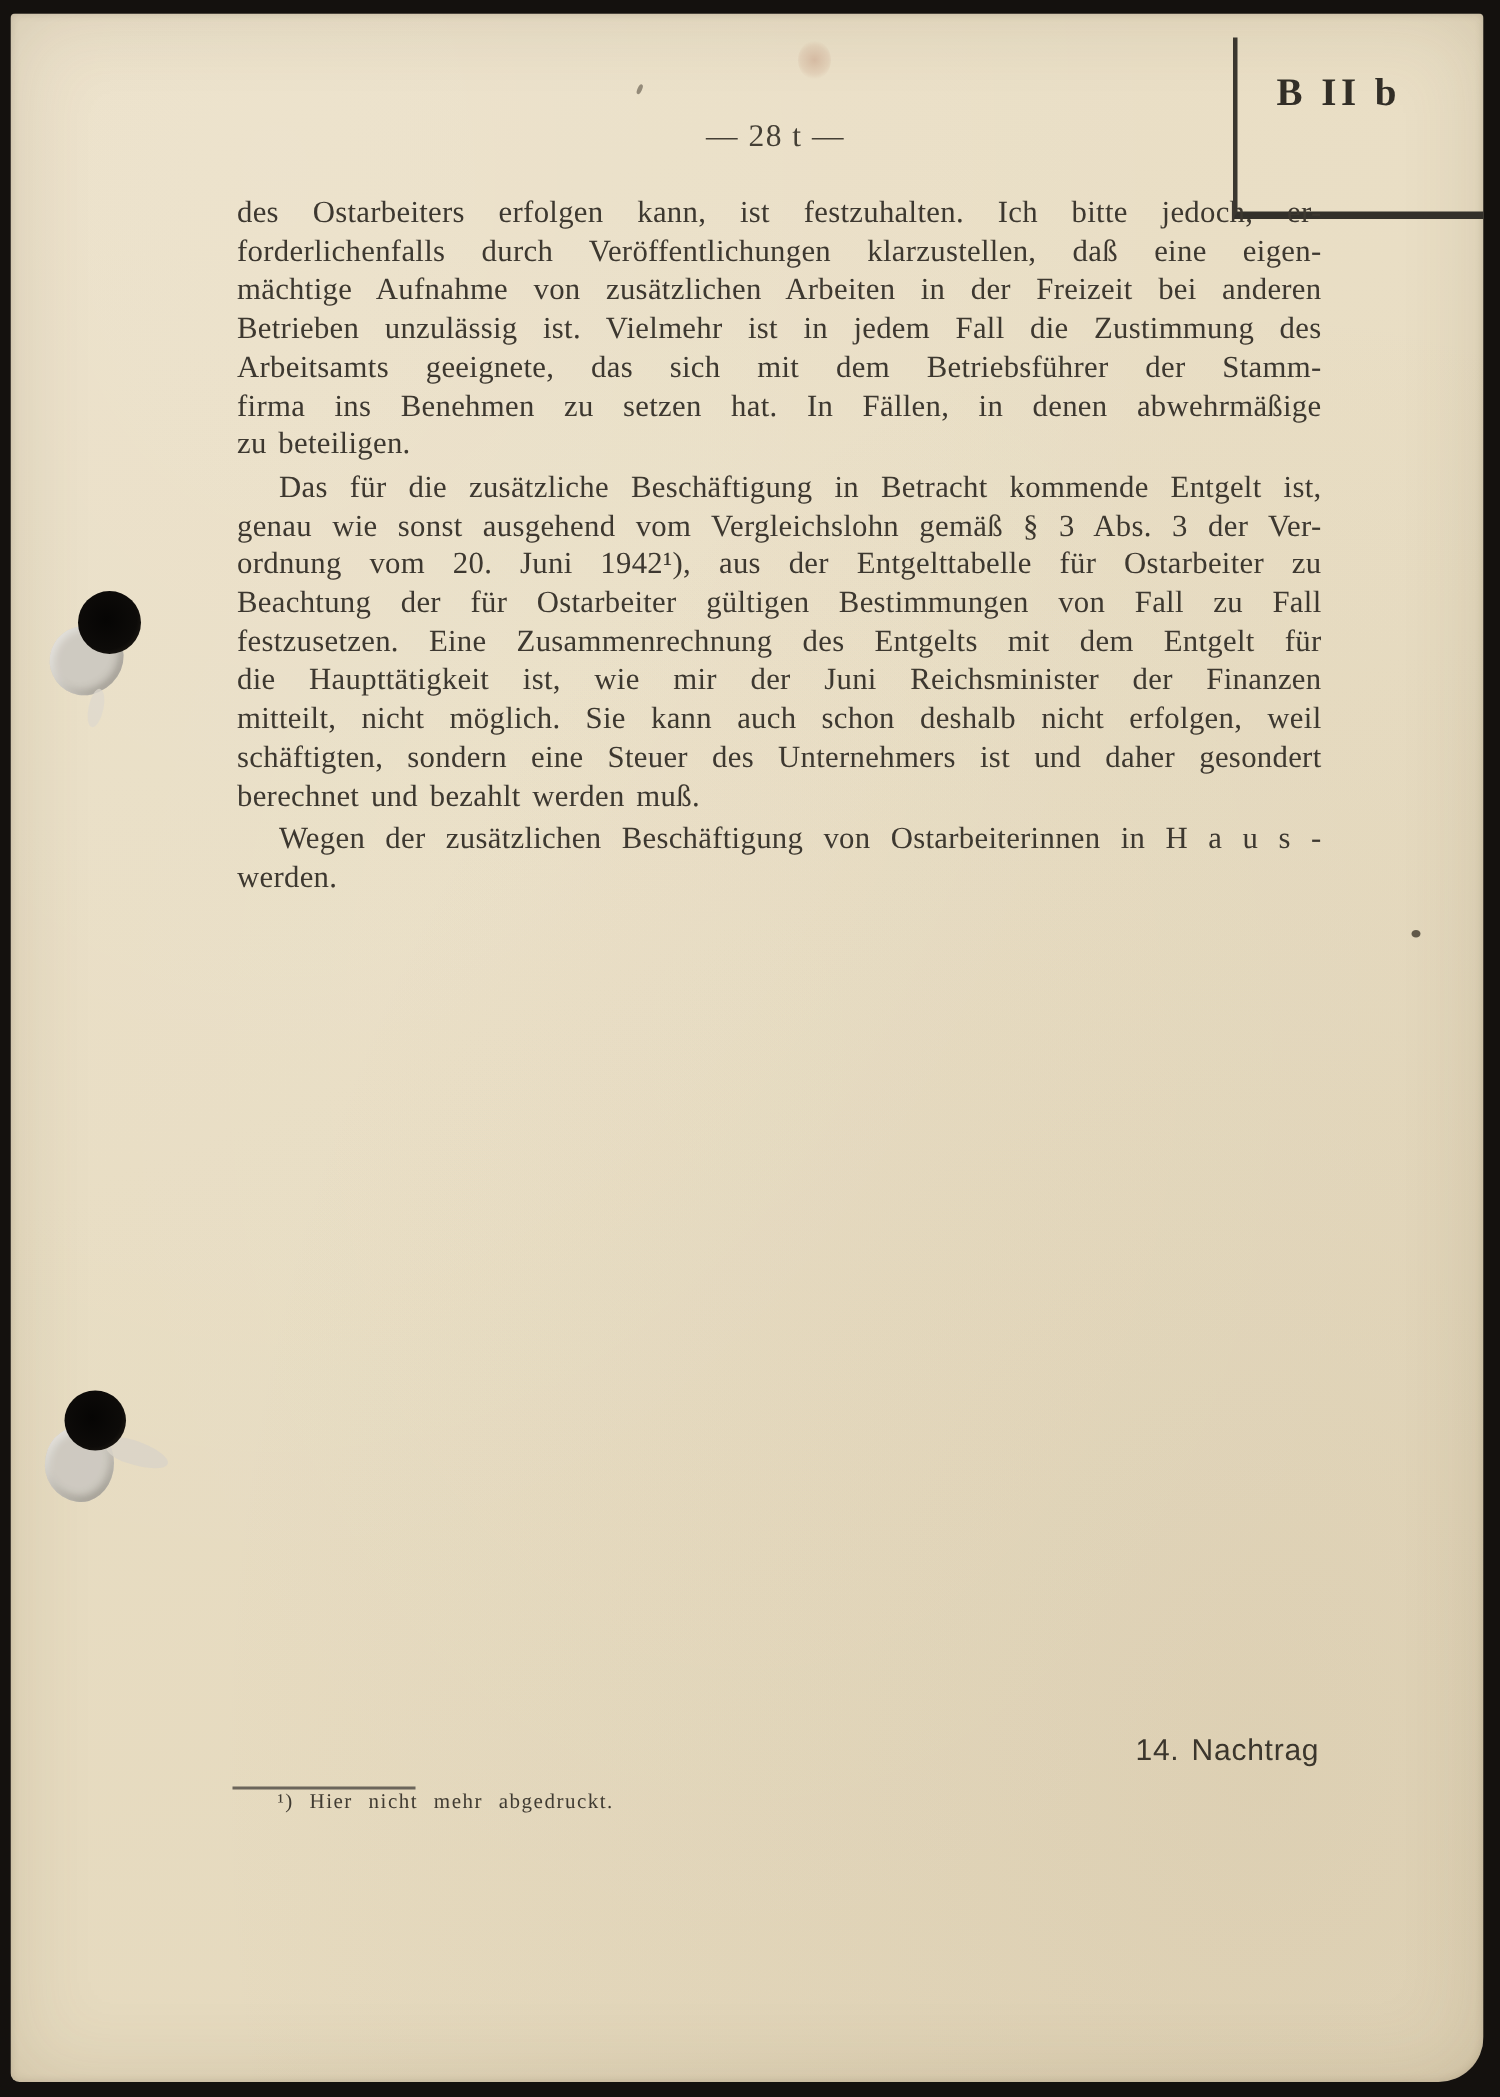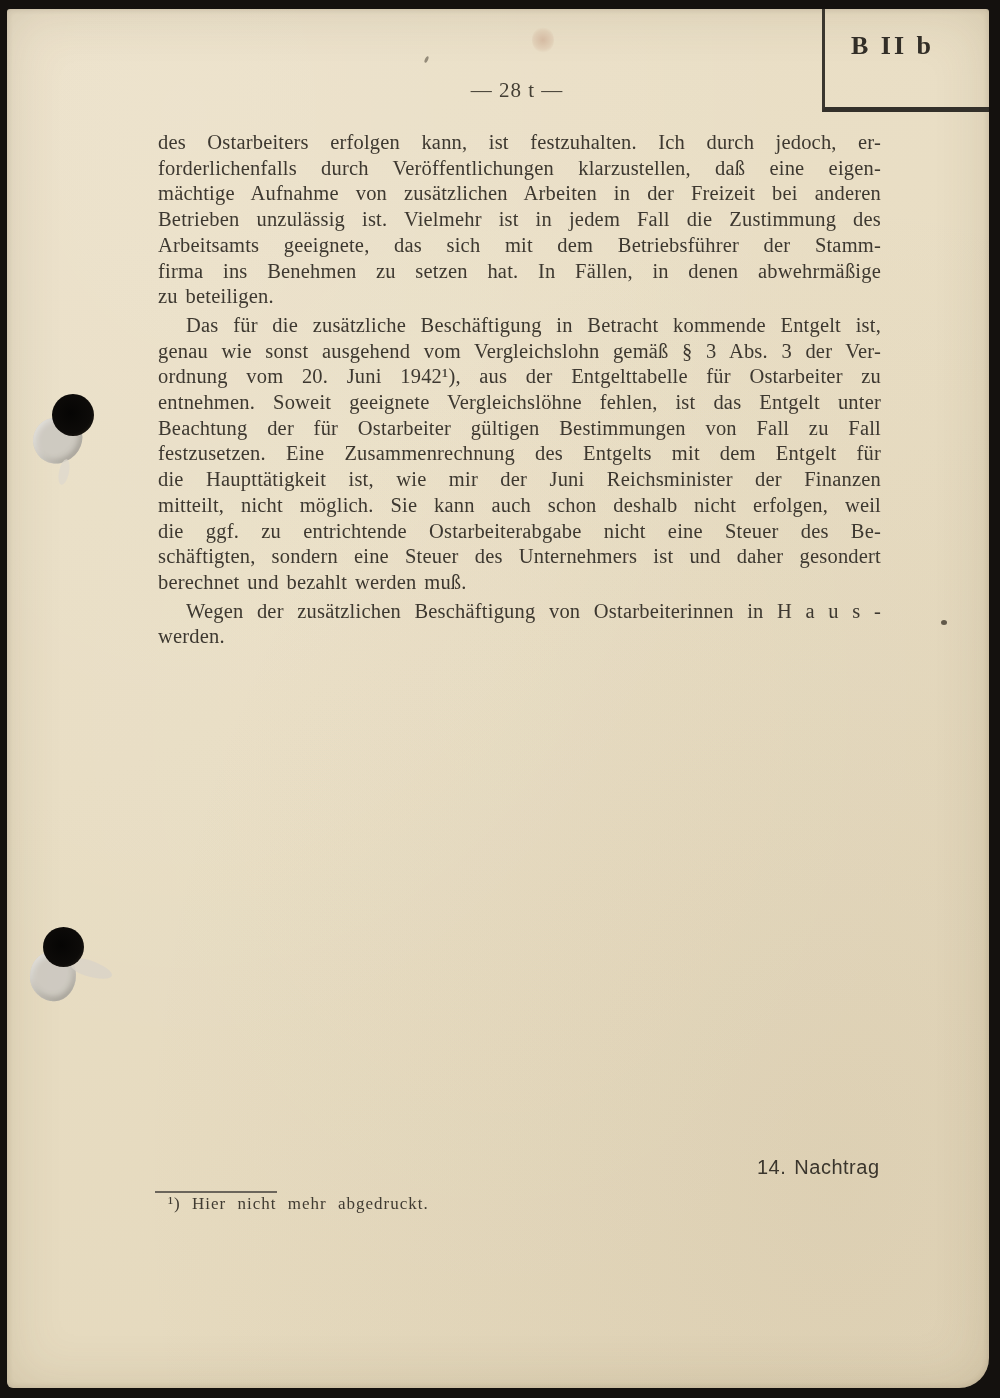--- a/index.html
+++ b/index.html
@@ -19,21 +19,21 @@
       radial-gradient(ellipse at 85% 85%, rgba(125,95,55,0.08), transparent 60%),
       radial-gradient(ellipse at 50% 50%, rgba(255,250,235,0.05), transparent 70%),
       linear-gradient(158deg, #ebe0c8 0%, #e8ddc3 45%, #e4d8bc 100%);
     border-radius: 3px 3px 30px 6px;
     box-shadow: inset 0 0 55px rgba(92,72,40,0.16), inset 0 0 6px rgba(60,45,25,0.18);
   }
 
   
   .biib-box {
     position: absolute;
-    left: 815px; top: 0; width: 167px; height: 103px;
+    left: 815px; top: 16px; width: 167px; height: 121px;
     border-left: 3px solid #3b372f;
     border-bottom: 5px solid #33302a;
     box-sizing: border-box;
     padding-left: 16px;
   }
   .biib-box .lbl {
     position: absolute; left: 26px; top: 22px;
     font-family: "Liberation Serif", serif;
     font-weight: bold; font-size: 26px;
     letter-spacing: 3px; color: #322e27;
@@ -59,22 +59,22 @@
   .tl { text-align: justify; text-align-last: justify; }
   .tl.last { text-align-last: left; }
   .tl.ind { text-indent: 28px; }
 
   
   .fnrule {
     position: absolute; left: 148px; top: 1182px;
     width: 122px; height: 2px; background: #6b655b;
   }
   .footnote {
-    position: absolute; left: 161px; top: 1185px;
-    font-size: 17px; color: #403b32;
+    position: absolute; left: 178px; top: 1185px;
+    font-size: 14px; color: #403b32;
     letter-spacing: 1px; word-spacing: 6px;
   }
   .nachtrag {
     position: absolute; left: 750px; top: 1147px;
     font-family: "Liberation Sans", sans-serif;
     font-weight: normal; font-size: 20px;
     color: #3b362d; letter-spacing: 0.5px; word-spacing: 2px;
   }
 
   
@@ -134,39 +134,37 @@
   <div class="paper">
 
     <div class="biib-box">
       <span class="lbl">B II b</span>
     </div>
 
     <div class="pageno">— 28 t —</div>
 
     <div class="bodytext">
       <div class="para">
-        <div class="tl">des Ostarbeiters erfolgen kann, ist festzuhalten. Ich durch jedoch, er-</div>
+        <div class="tl">des Ostarbeiters erfolgen kann, ist festzuhalten. Ich bitte jedoch, er-</div>
         <div class="tl">forderlichenfalls durch Veröffentlichungen klarzustellen, daß eine eigen-</div>
         <div class="tl">mächtige Aufnahme von zusätzlichen Arbeiten in der Freizeit bei anderen</div>
         <div class="tl">Betrieben unzulässig ist. Vielmehr ist in jedem Fall die Zustimmung des</div>
         <div class="tl">Arbeitsamts geeignete, das sich mit dem Betriebsführer der Stamm-</div>
         <div class="tl">firma ins Benehmen zu setzen hat. In Fällen, in denen abwehrmäßige</div>
         <div class="tl last">zu beteiligen.</div>
       </div>
 
       <div class="para">
         <div class="tl ind">Das für die zusätzliche Beschäftigung in Betracht kommende Entgelt ist,</div>
         <div class="tl">genau wie sonst ausgehend vom Vergleichslohn gemäß § 3 Abs. 3 der Ver-</div>
         <div class="tl">ordnung vom 20. Juni 1942¹), aus der Entgelttabelle für Ostarbeiter zu</div>
-        <div class="tl">entnehmen. Soweit geeignete Vergleichslöhne fehlen, ist das Entgelt unter</div>
         <div class="tl">Beachtung der für Ostarbeiter gültigen Bestimmungen von Fall zu Fall</div>
         <div class="tl">festzusetzen. Eine Zusammenrechnung des Entgelts mit dem Entgelt für</div>
         <div class="tl">die Haupttätigkeit ist, wie mir der Juni Reichsminister der Finanzen</div>
         <div class="tl">mitteilt, nicht möglich. Sie kann auch schon deshalb nicht erfolgen, weil</div>
-        <div class="tl">die ggf. zu entrichtende Ostarbeiterabgabe nicht eine Steuer des Be-</div>
         <div class="tl">schäftigten, sondern eine Steuer des Unternehmers ist und daher gesondert</div>
         <div class="tl last">berechnet und bezahlt werden muß.</div>
       </div>
 
       <div class="para">
         <div class="tl ind">Wegen der zusätzlichen Beschäftigung von Ostarbeiterinnen in H a u s -</div>
         <div class="tl last">werden.</div>
       </div>
     </div>
 

